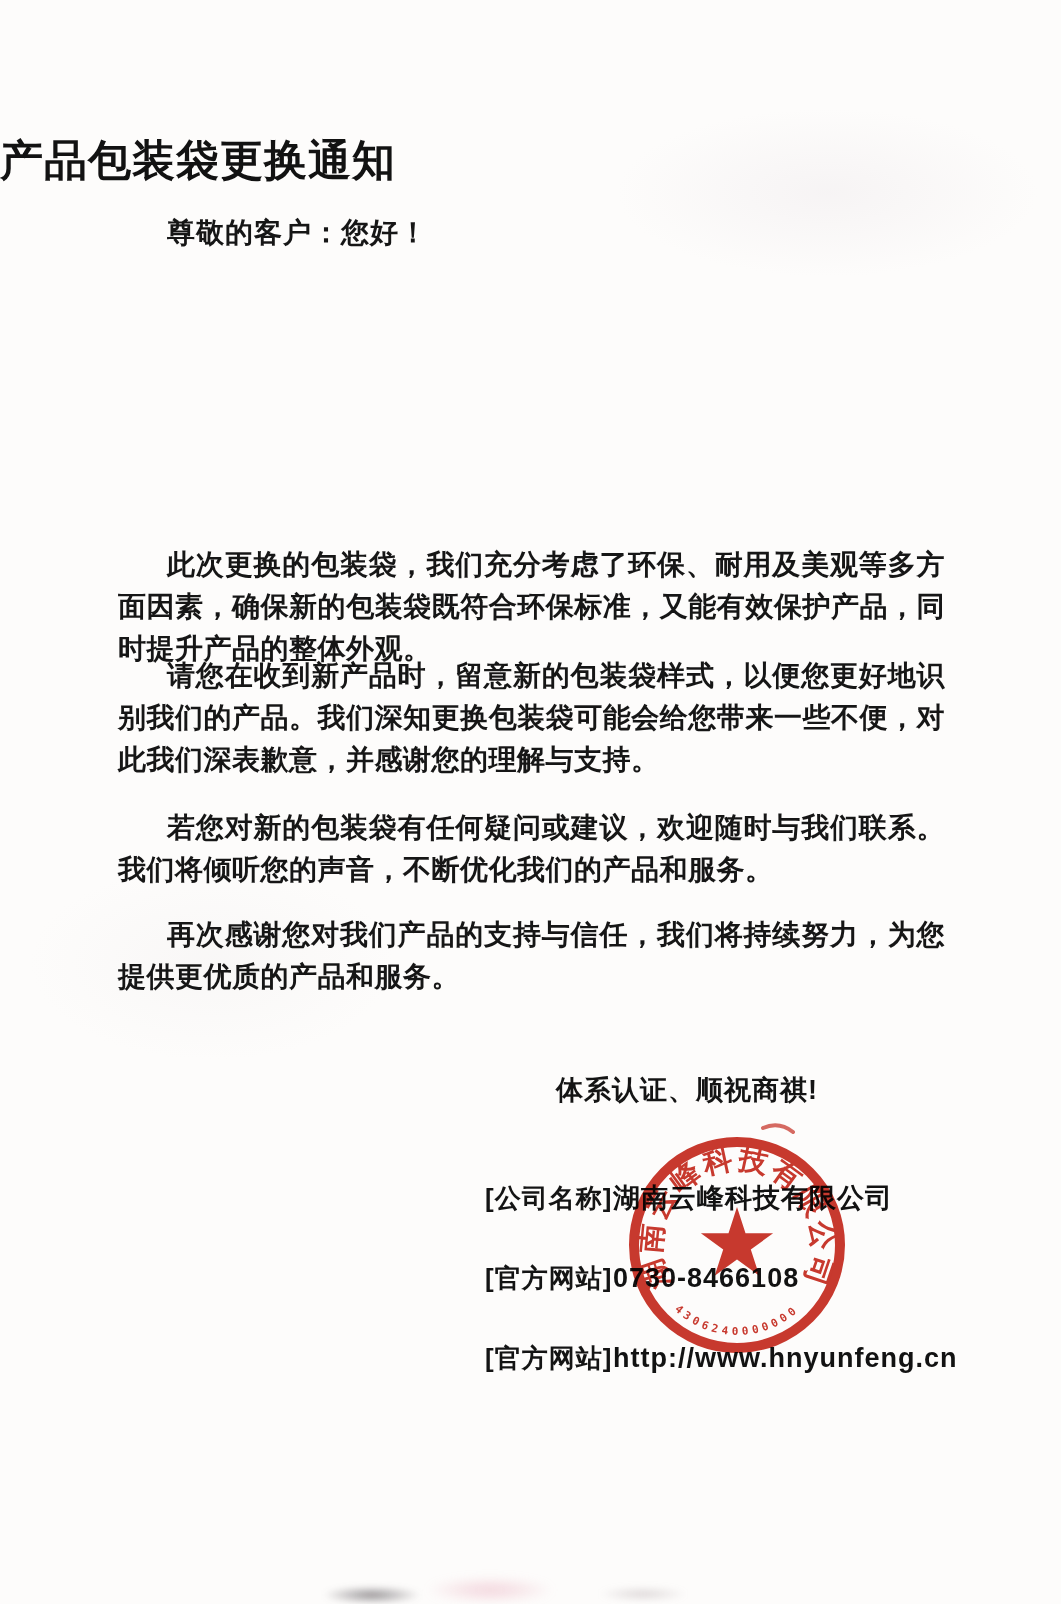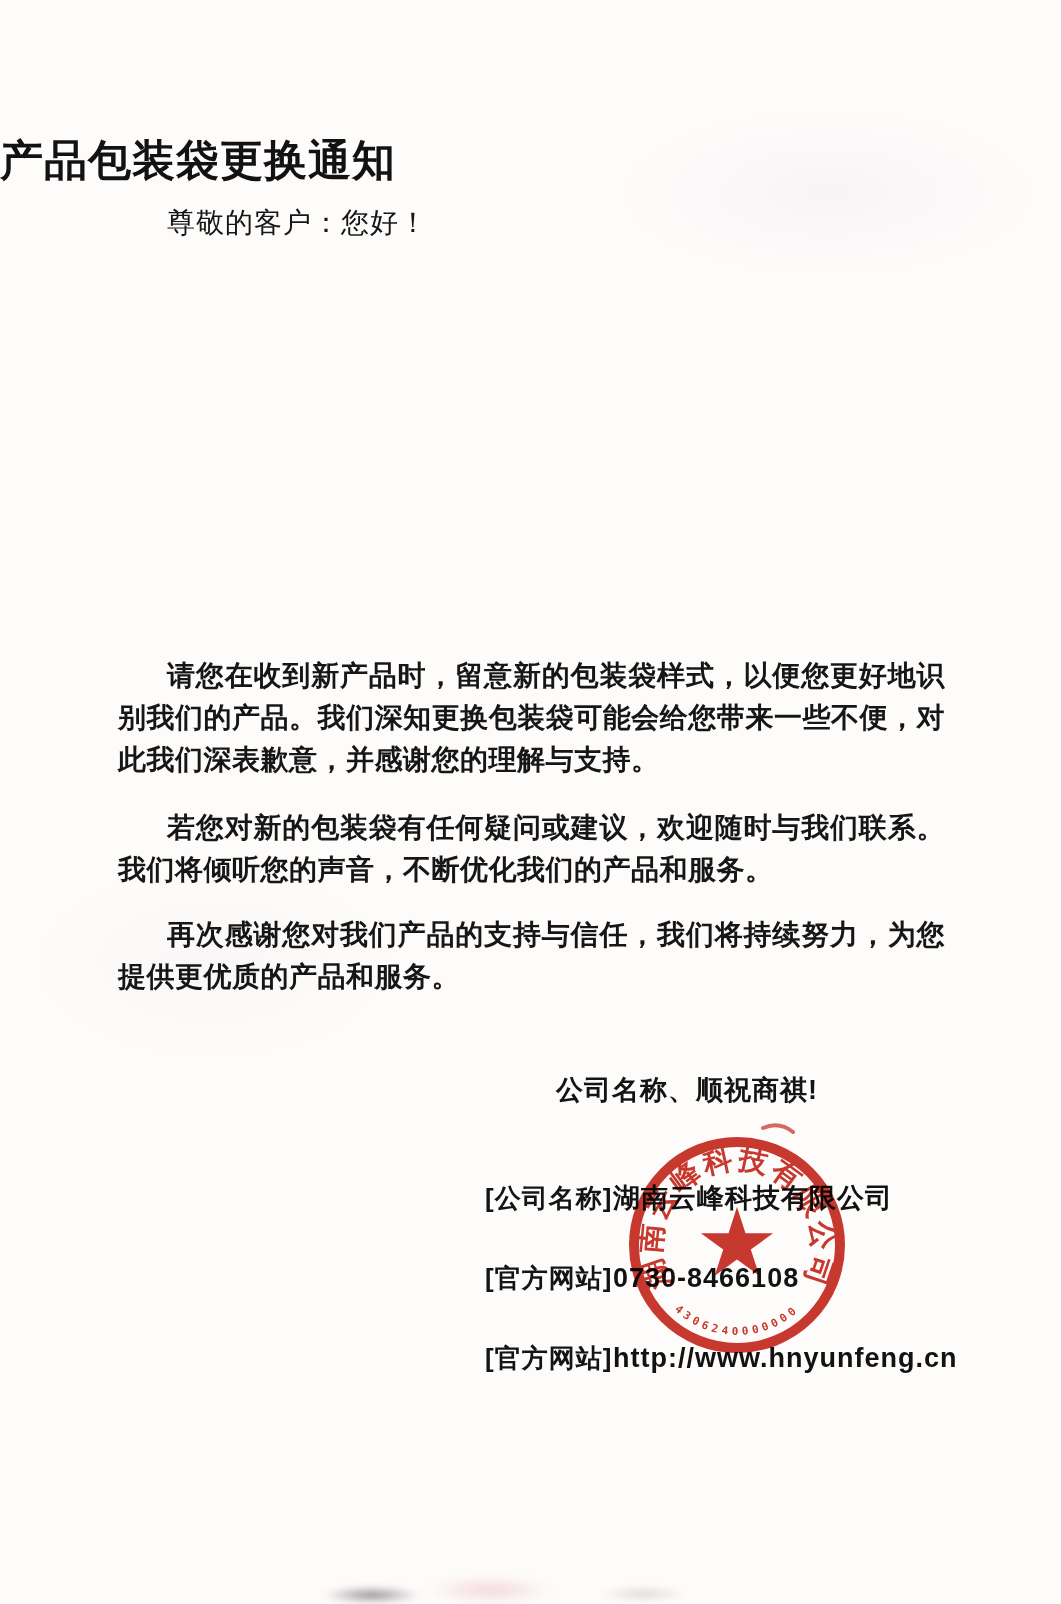--- a/index.html
+++ b/index.html
@@ -15,22 +15,22 @@
       radial-gradient(ellipse 260px 140px at 20% 60%, rgba(242,240,240,.4), transparent 70%),
       #fdfcfb;
   }
   .title{
     position:absolute;top:132px;left:0;width:100%;
     margin:0;text-align:left;
     font-family:"Liberation Serif","DejaVu Serif",serif;
     font-size:43px;font-weight:700;color:#121212;letter-spacing:1px;
   }
   .greeting{
-    position:absolute;top:204px;left:118px;width:827px;margin:0;
-    font-size:28px;font-weight:400;color:#161616;text-indent:1.75em;letter-spacing:1px;
+    position:absolute;top:214px;left:118px;width:827px;margin:0;
+    font-size:28px;font-weight:700;color:#161616;text-indent:1.75em;letter-spacing:1px;
   }
   .para{
     position:absolute;left:118px;width:827px;margin:0;
     font-size:28px;font-weight:700;color:#161616;
     text-align:justify;text-indent:1.75em;letter-spacing:.5px;
   }
   .para-1{top:284px;line-height:62px;}
   .para-2{top:544px;line-height:42px;}
   .para-3{top:655px;line-height:42px;}
   .para-4{top:807px;line-height:42px;}
@@ -69,25 +69,26 @@
 </style>
 </head>
 <body>
 
 <div class="page">
 
   <h1 class="title">产品包装袋更换通知</h1>
 
   <p class="greeting">尊敬的客户：您好！</p>
 
+  <p class="para para-2">此次更换的包装袋，我们充分考虑了环保、耐用及美观等多方面因素，确保新的包装袋既符合环保标准，又能有效保护产品，同时提升产品的整体外观。</p>
   <p class="para para-3">请您在收到新产品时，留意新的包装袋样式，以便您更好地识别我们的产品。我们深知更换包装袋可能会给您带来一些不便，对此我们深表歉意，并感谢您的理解与支持。</p>
   <p class="para para-4">若您对新的包装袋有任何疑问或建议，欢迎随时与我们联系。我们将倾听您的声音，不断优化我们的产品和服务。</p>
   <p class="para para-5">再次感谢您对我们产品的支持与信任，我们将持续努力，为您提供更优质的产品和服务。</p>
 
-  <p class="closing">公司名称、顺祝商祺!</p>
+  <p class="closing">体系认证、顺祝商祺!</p>
 
   <div class="fields">
     <div class="field-row">
       <span class="field-label">[公司名称]</span>
       <span class="field-value">湖南云峰科技有限公司</span>
     </div>
     <div class="field-row">
       <span class="field-label">[官方网站]</span>
       <span class="field-value">0730-8466108</span>
     </div>

